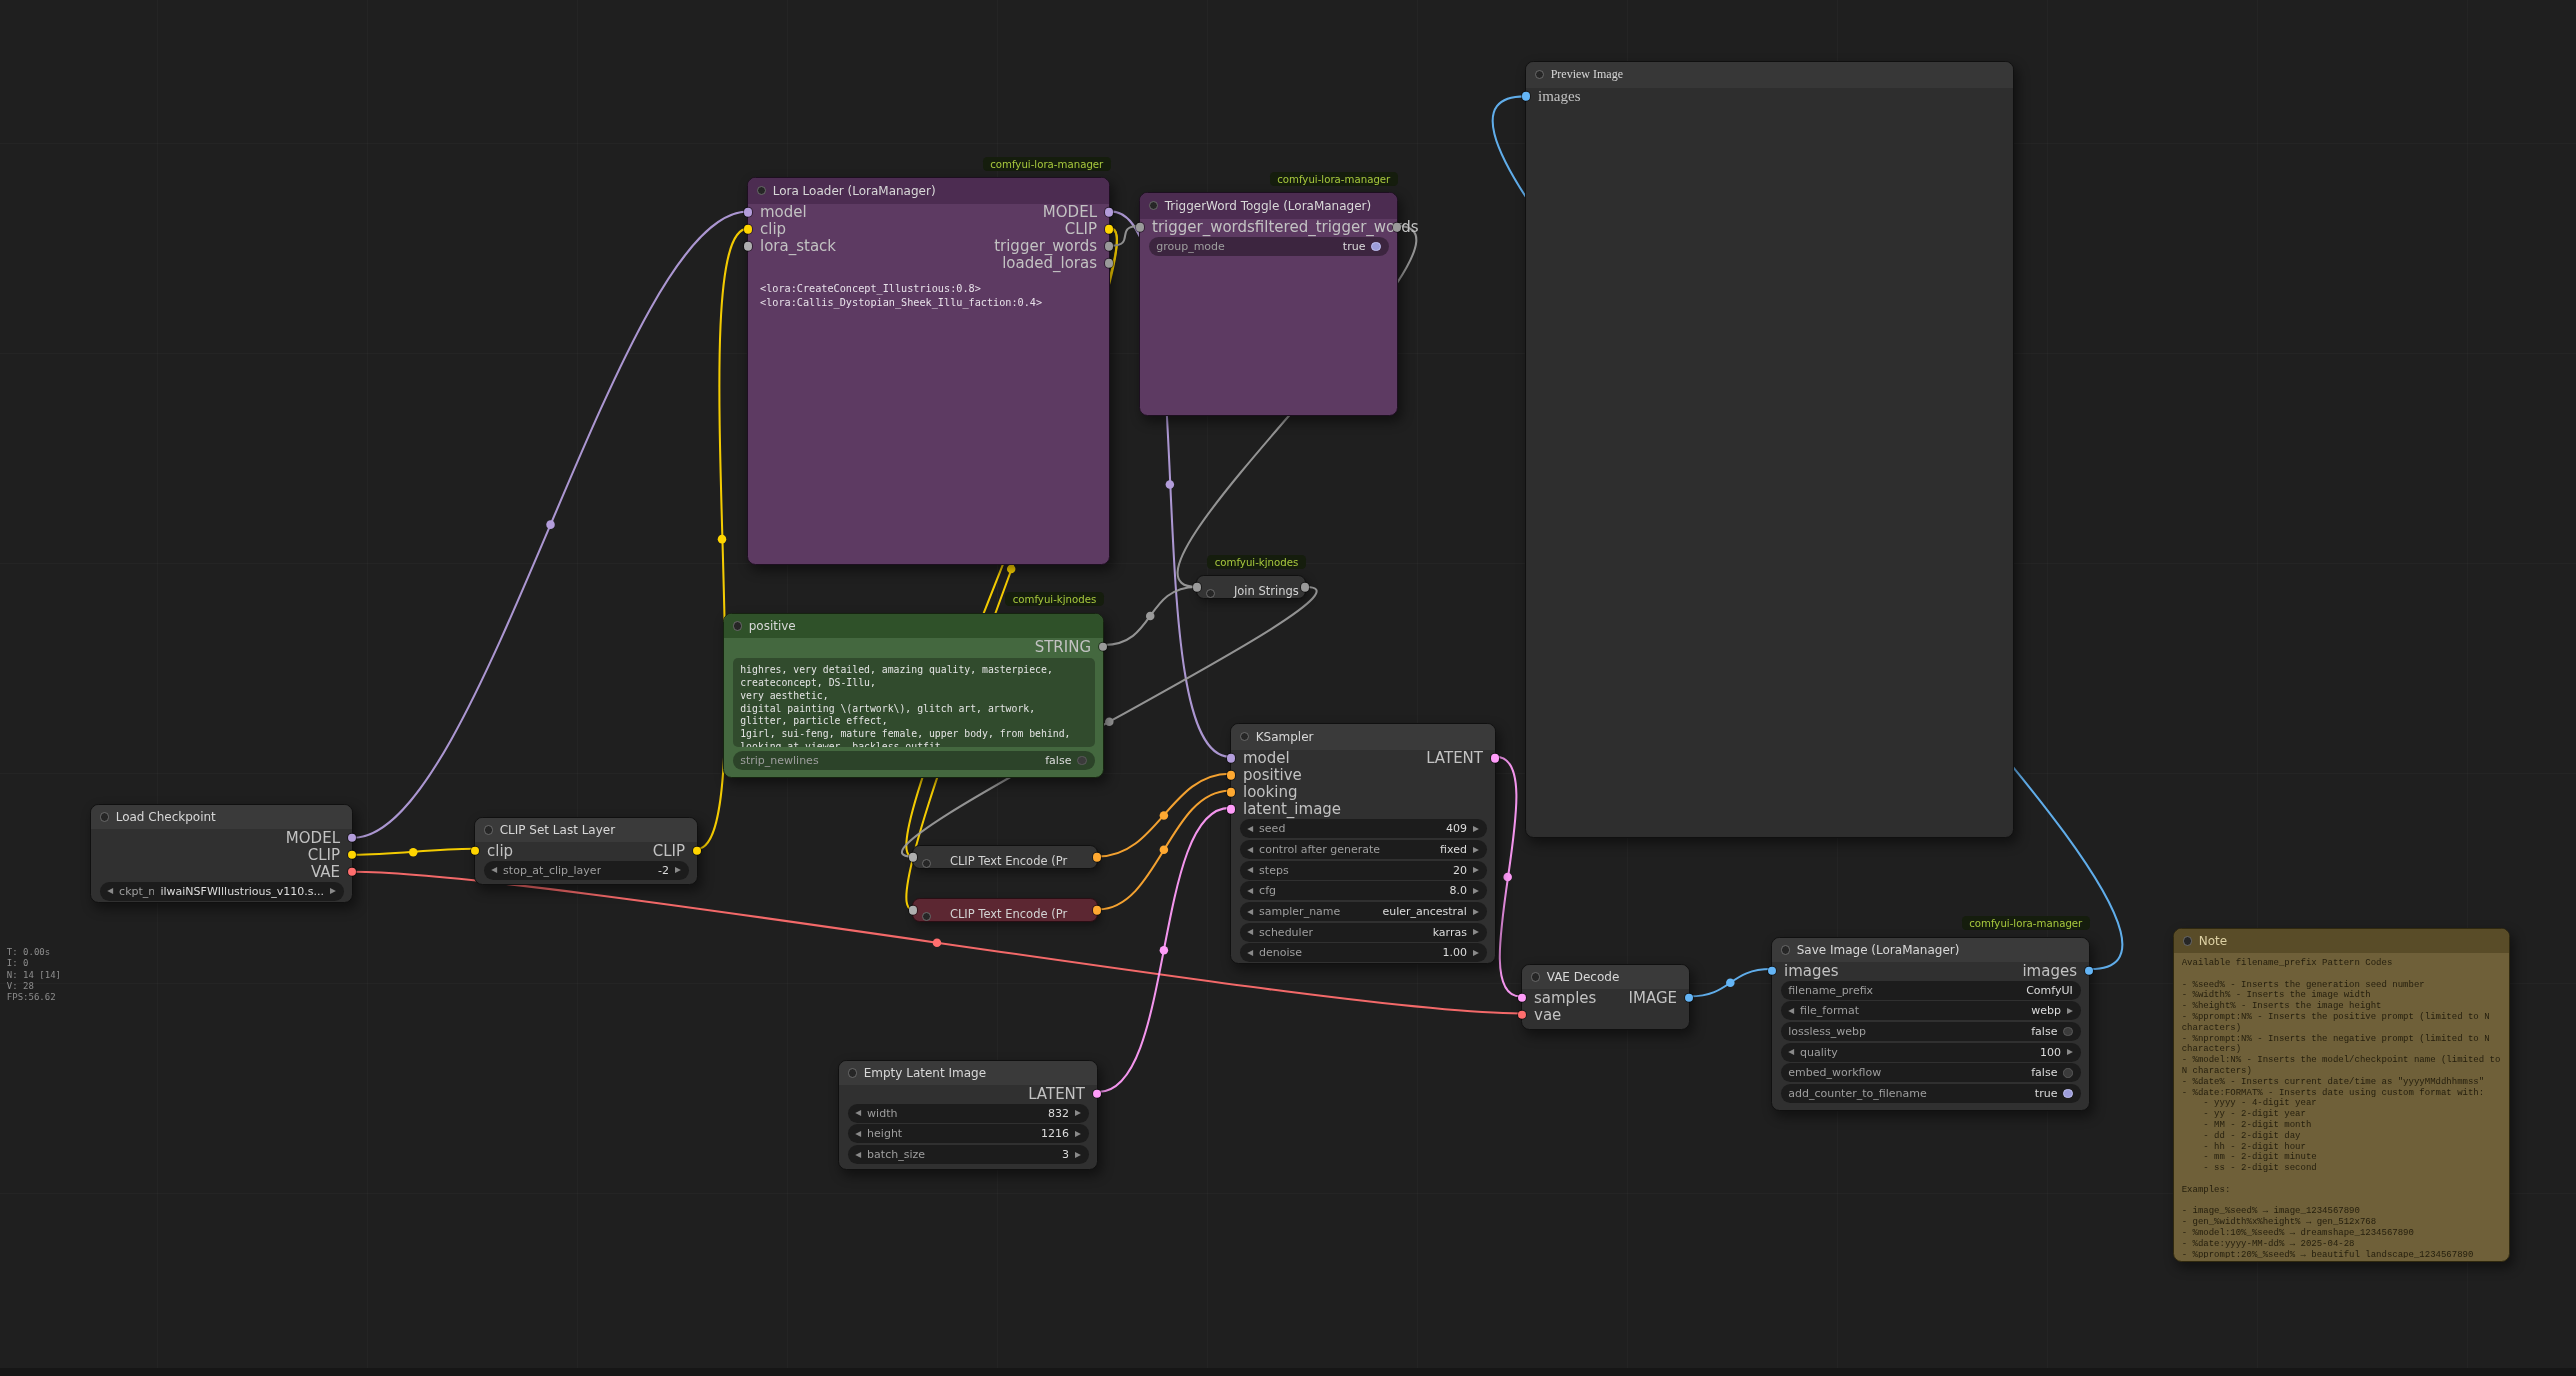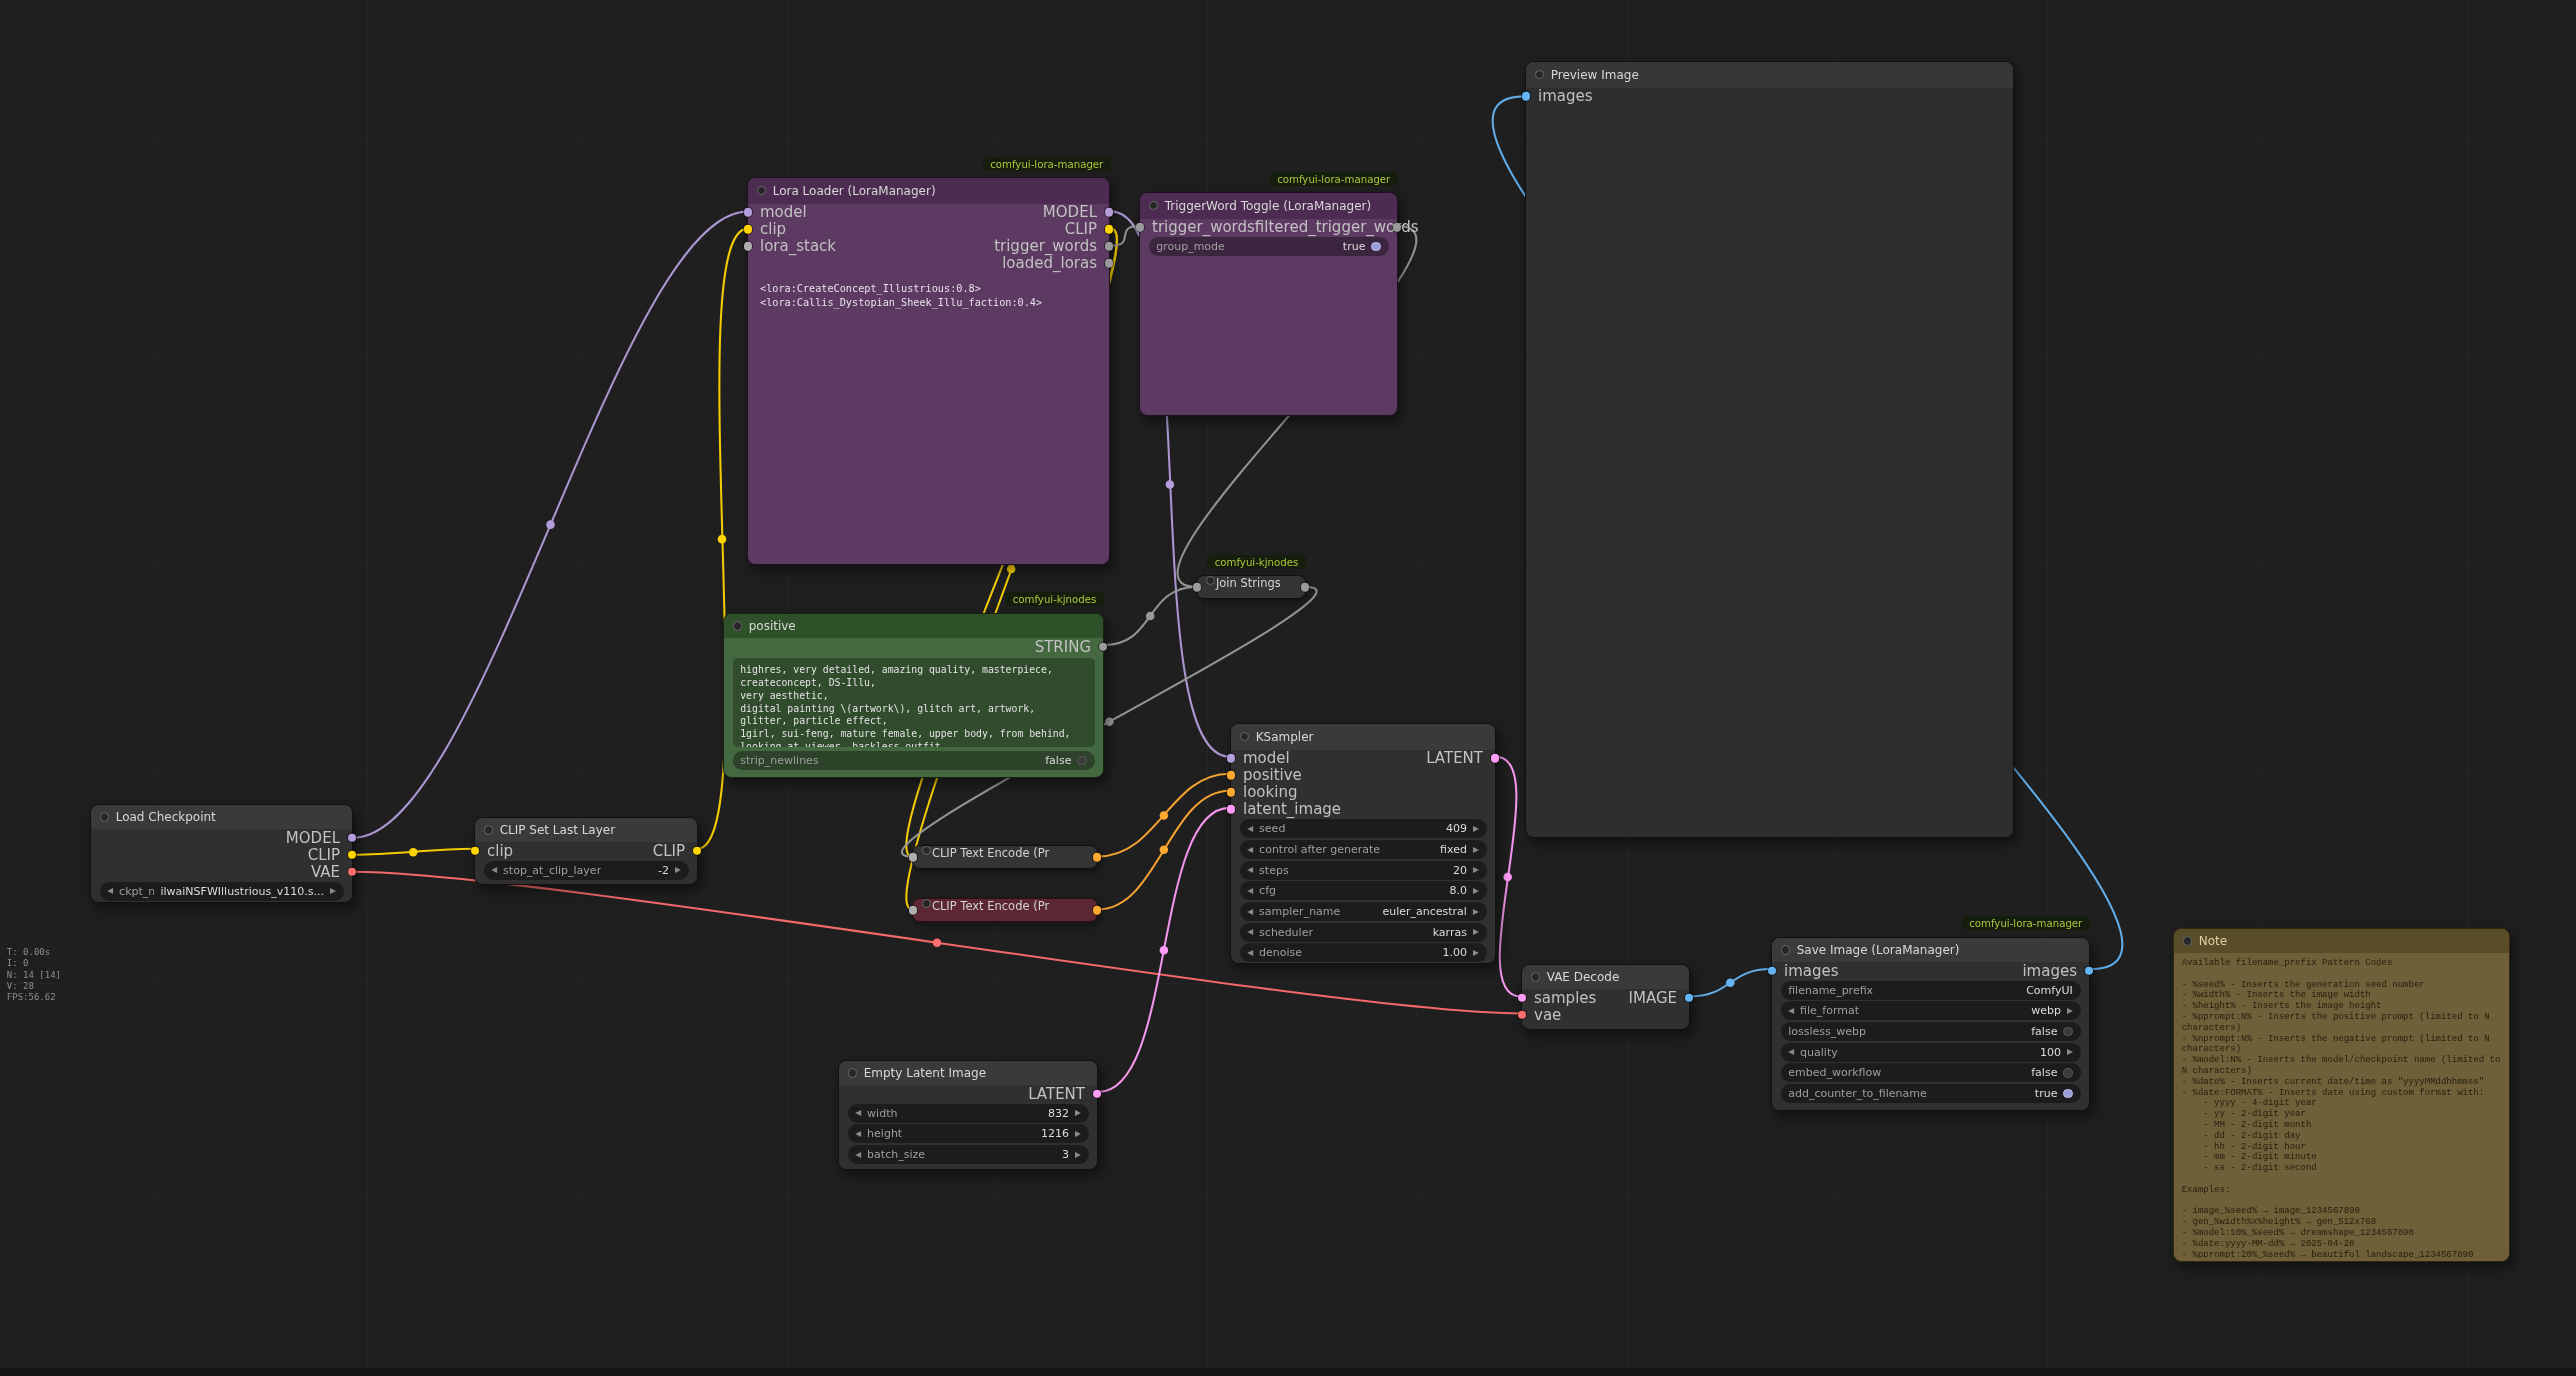--- a/index.html
+++ b/index.html
@@ -50,21 +50,21 @@
   .widget .arrow { font-size:7.7px; color:#8a8a8a; flex:0 0 auto; line-height:1; }
   .tog { width:9.4px; height:9.4px; border-radius:50%; flex:0 0 auto; background:#3b3b3b; border:0.9px solid #5a5a5a; }
   .tog.on { background:#9c9cd9; border-color:#c0c0f0; }
 
   .ta { background:rgba(0,0,0,0.28); border-radius:5.1px; margin:3.4px 8.5px; padding:6px 7.7px;
         font-family:"DejaVu Sans Mono","Liberation Mono",monospace; font-size:10.2px; line-height:1.3;
         color:#e4e4e4; white-space:pre-wrap; overflow:hidden; }
   .plain-text { margin:10.2px 12px; font-family:"DejaVu Sans Mono","Liberation Mono",monospace;
                 font-size:10.2px; line-height:1.35; color:#e8e2ea; white-space:pre-wrap; }
 
-  .collapsed { position:absolute; z-index:2; height:24px; display:flex; align-items:flex-start; gap:1px; padding:0 8.5px;
+  .collapsed { position:absolute; z-index:2; height:24px; display:flex; align-items:flex-end; gap:19px; padding:0 8.5px;
                background:#343434; border:0.9px solid #101010; border-radius:7.7px; font-size:11.5px; color:#d3d3d3;
                box-shadow:2.6px 3.4px 8.5px rgba(0,0,0,0.4); white-space:nowrap; overflow:visible; }
   .collapsed.maroon { background:#5c2732; border-color:#2a0e14; }
   .cdot { position:absolute; top:50%; transform:translateY(-50%); width:8.5px; height:8.5px; border-radius:50%;
           box-shadow:0 0 0 0.9px rgba(0,0,0,0.5); background:#aaa; }
   .cdot.l { left:-4.3px; }
   .cdot.r { right:-4.3px; }
 
   .badge { position:absolute; z-index:2; padding:1.7px 7.7px; border-radius:4.3px; background:#151d0d;
            color:#a7c83d; font-size:10.2px; white-space:nowrap; }
@@ -116,21 +116,21 @@
   <circle cx="1767" cy="1028" r="5" fill="#FF9CF9"></circle>
   <circle cx="2028" cy="1152" r="5" fill="#64B5F6"></circle>
 </svg>
 
 <div class="badge" style="right:1465px; top:157px;">comfyui-lora-manager</div>
 <div class="badge" style="right:1178px; top:172px;">comfyui-lora-manager</div>
 <div class="badge" style="right:1472px; top:592px;">comfyui-kjnodes</div>
 <div class="badge" style="right:1270px; top:555px;">comfyui-kjnodes</div>
 <div class="badge" style="right:486px; top:916px;">comfyui-lora-manager</div>
 
-<div class="node preview tall" style="left:1525px; top:61px; width:489px; height:777px;">
+<div class="node preview tall" style="left:1525px; top:61px; width:489px; height:777px;font-family:Liberation Serif, serif;">
   <div class="ntitle">
     <span class="tdot"></span>
     <span>Preview Image</span>
   </div>
   <div class="preview-body"></div>
   <div class="srow" style="position:absolute; top:25.6px; left:0; right:0; z-index:1;">
     <span class="sdot in" style="background-color: rgb(100, 181, 246);"></span>
     <span class="slabel in">images</span>
   </div>
 </div>

